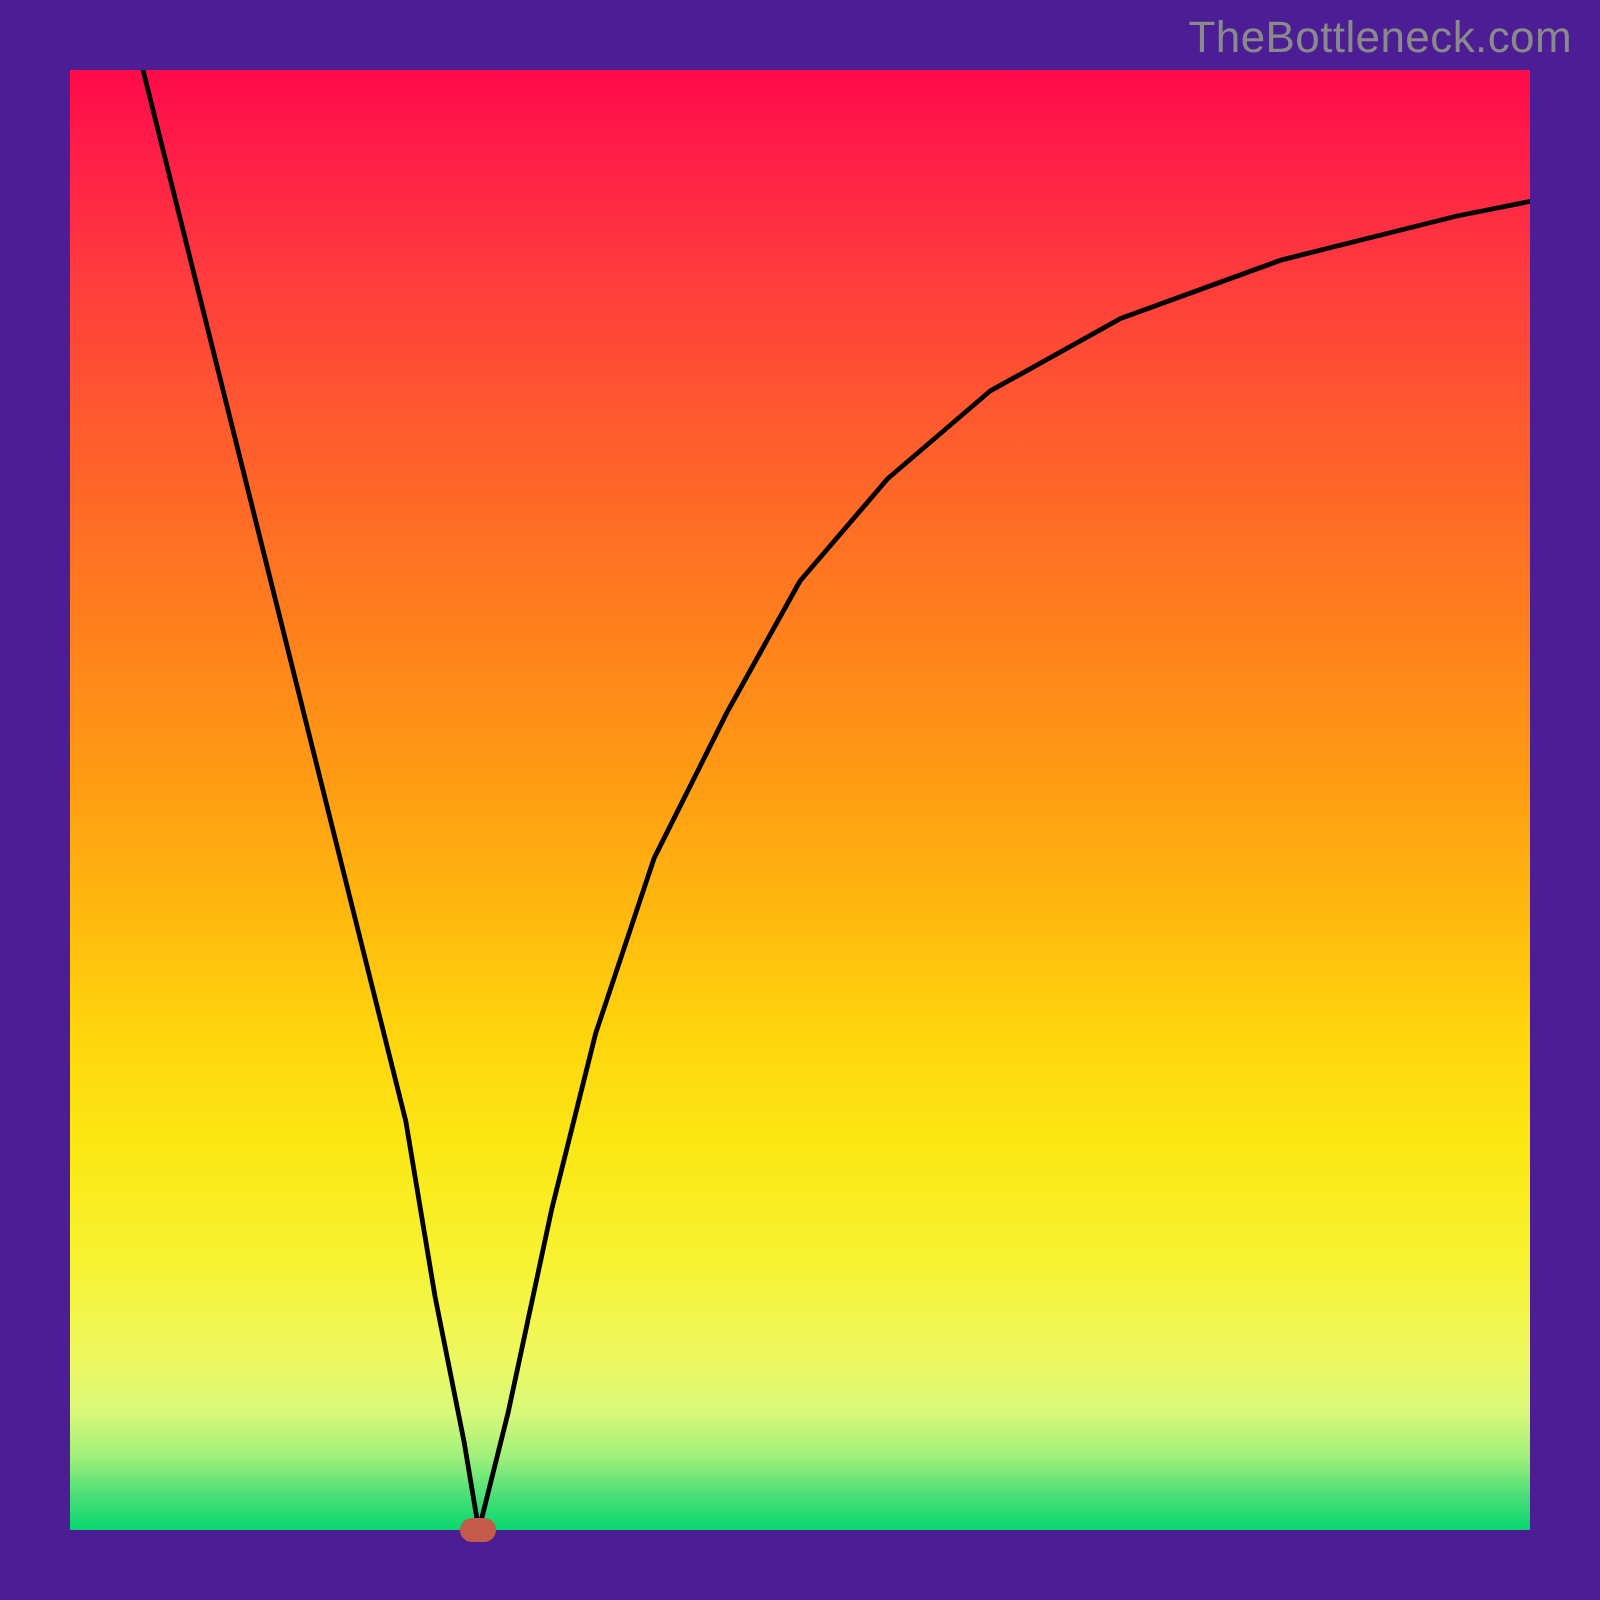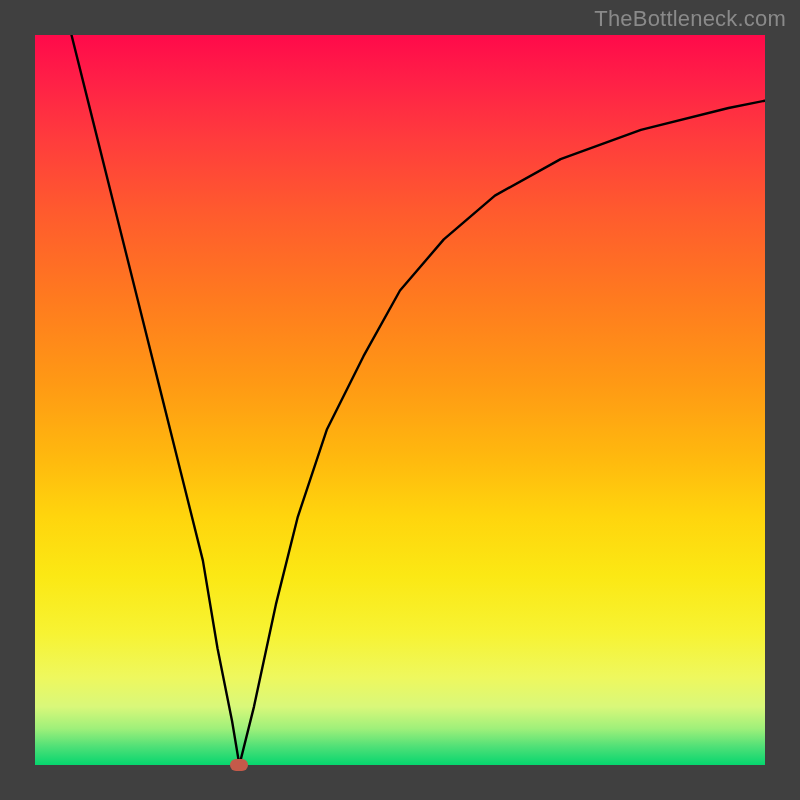--- a/index.html
+++ b/index.html
@@ -8,21 +8,21 @@
     width: 800px;
     height: 800px;
     background: #000;
     overflow: hidden;
     font-family: Arial, Helvetica, sans-serif;
   }
   .frame {
     position: relative;
     width: 800px;
     height: 800px;
-    background: #404040;
+    background: #4c1d95;
   }
   .plot-area {
     position: absolute;
     left: 35px;
     top: 35px;
     width: 730px;
     height: 730px;
     
     background: linear-gradient(
       to bottom,

